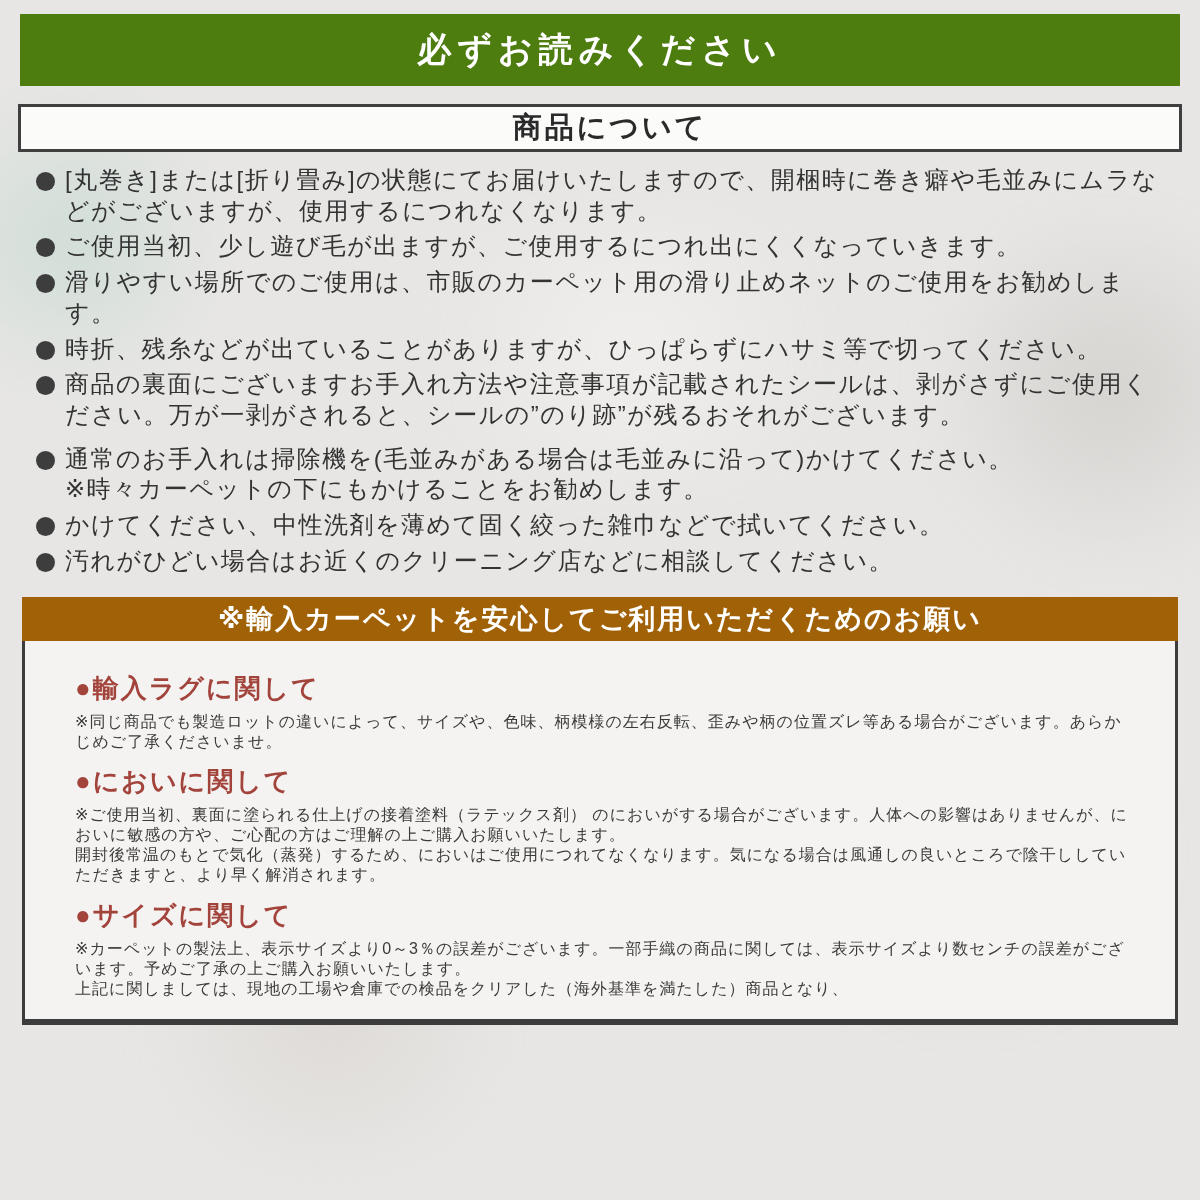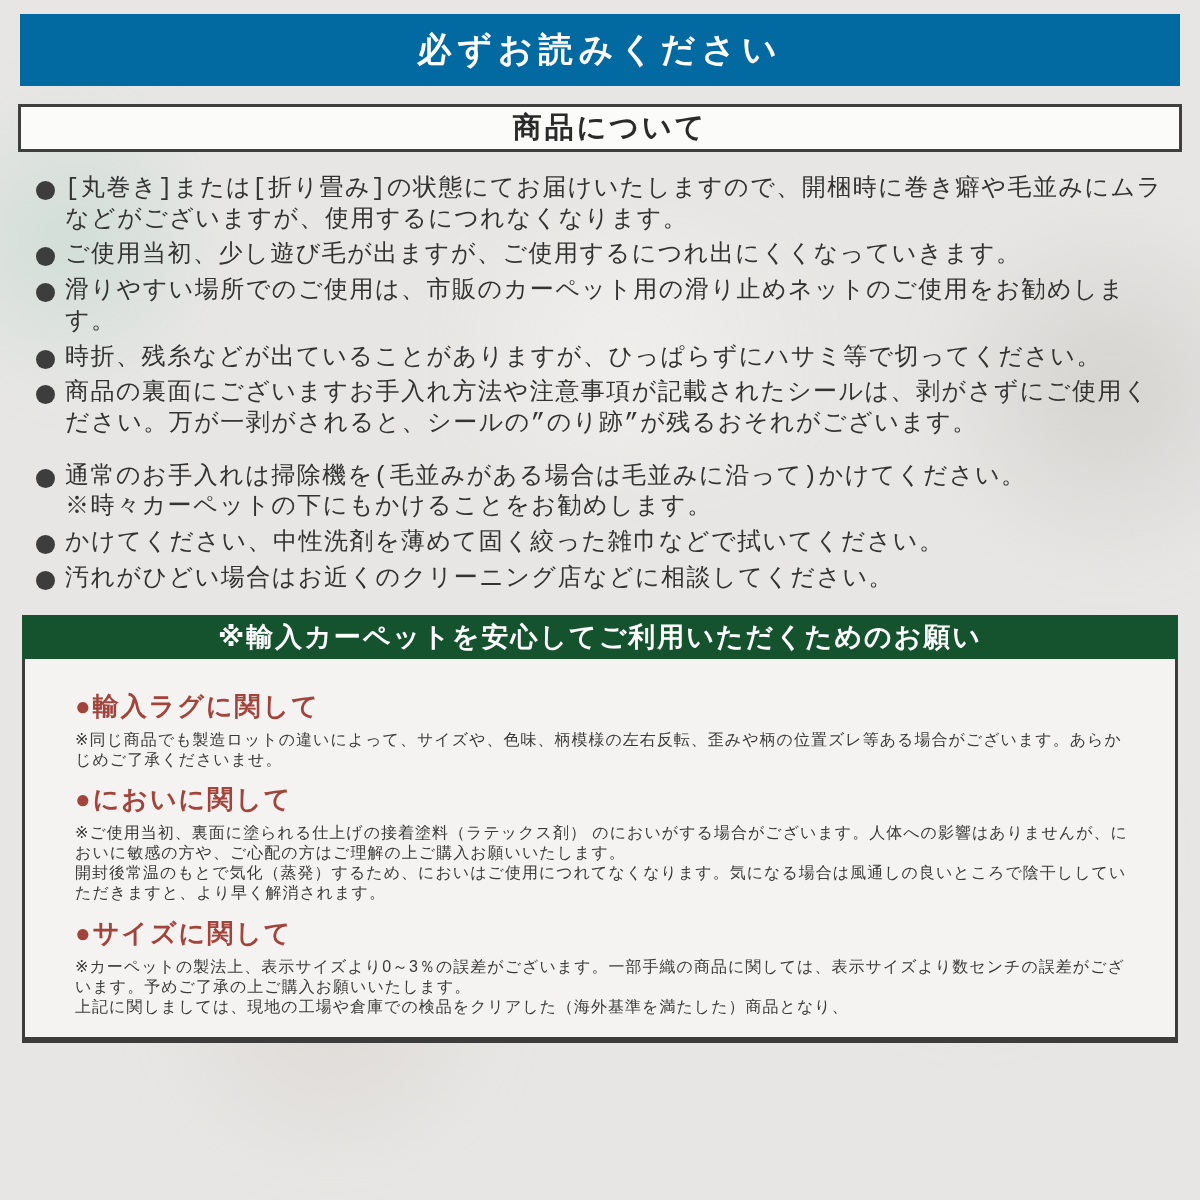--- a/index.html
+++ b/index.html
@@ -21,52 +21,52 @@
   .g3{left:120px;bottom:40px;width:420px;height:300px;background:radial-gradient(circle,#d8d2cd 0%,transparent 70%);opacity:.6;}
   .g4{right:40px;bottom:160px;width:380px;height:380px;background:radial-gradient(circle,#d2d0cc 0%,transparent 70%);opacity:.65;}
   .g5{left:380px;top:220px;width:500px;height:260px;background:radial-gradient(circle,#f2f1ef 0%,transparent 70%);opacity:.8;}
 
   .content{position:relative;z-index:2;}
 
   
   .gold-banner{
     margin:14px 20px 0 20px;
     height:72px;
-    background:#0369a1;
+    background:#4d7c0f;
     display:flex;align-items:center;justify-content:center;
     color:#ffffff;font-weight:bold;font-size:34px;letter-spacing:6px;
   }
 
   
   .section-header{
     margin:18px 18px 0 18px;
     height:42px;
     background:#fbfbfa;
     border:3px solid #3f3f3f;
     display:flex;align-items:center;justify-content:center;
     color:#2a2a2a;font-weight:bold;font-size:29px;letter-spacing:3px;padding-left:20px;
   }
 
   
-  .bullet-list{margin:22px 26px 0 36px;font-family:Liberation Mono, monospace;}
+  .bullet-list{margin:13px 26px 0 36px;}
   .bullet-row{display:flex;align-items:flex-start;margin-bottom:5px;}
   .bullet-dot{
     flex:0 0 auto;width:19px;height:19px;border-radius:50%;
     background:#3d3d3d;margin:7px 10px 0 0;
   }
   .bullet-text{
     color:#333333;font-size:24px;line-height:1.28;letter-spacing:1.5px;
     white-space:pre-line;
   }
 
   
   .dark-banner{
     margin:20px 22px 0 22px;
     height:44px;
-    background:#14532d;
+    background:#a16207;
     display:flex;align-items:center;justify-content:center;
     color:#ffffff;font-weight:bold;font-size:27px;letter-spacing:2px;
   }
 
   
   .notice-box{
     margin:0 22px;
     background:#f4f3f1;
     border-left:3px solid #3c3c3c;
     border-right:3px solid #3c3c3c;

